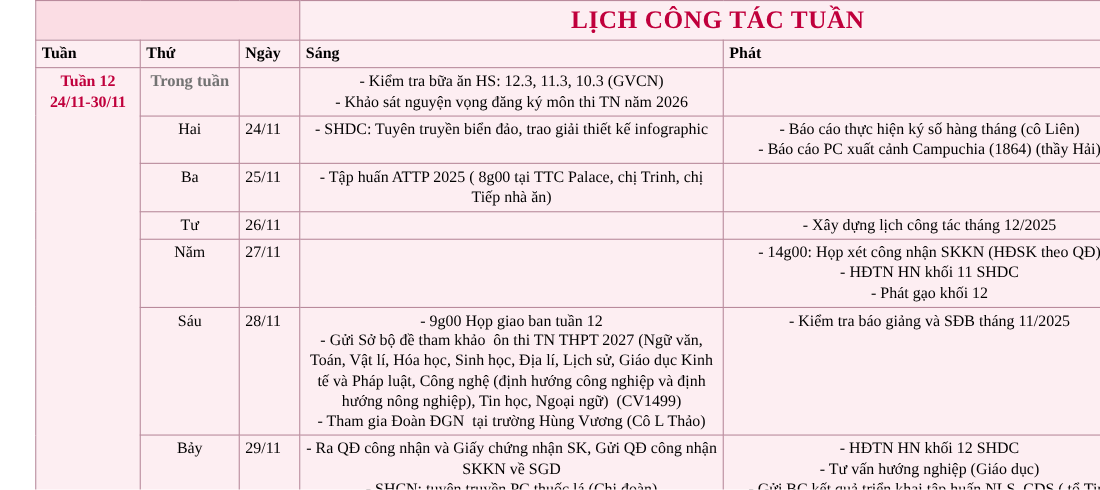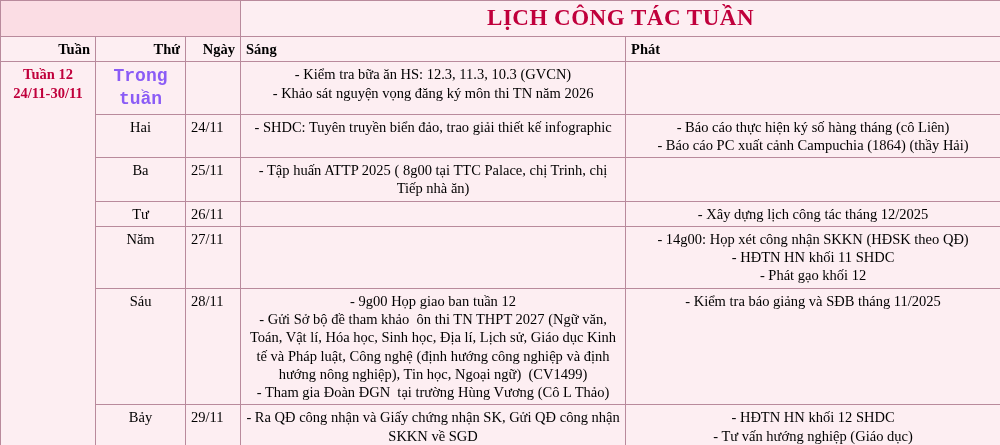--- a/index.html
+++ b/index.html
@@ -12,20 +12,21 @@
     height: 445px;
     font-family: "Liberation Serif", serif;
     color: #000000;
     overflow: hidden;
   }
   .sheet {
     width: 1000px;
     height: 445px;
     box-sizing: border-box;
     position: relative;
+    padding-left: 32px;
   }
   table.cal {
     border-collapse: collapse;
     table-layout: fixed;
     width: 1000px;
     border: 1px solid #c0a0b0;
   }
   table.cal td, table.cal th {
     border: 1px solid #b98a9c;
     vertical-align: top;
@@ -50,45 +51,44 @@
     letter-spacing: 0.5px;
     font-variant: normal;
   }
   .hdr td {
     background: #fbdde4;
     font-weight: bold;
     font-size: 14.5px;
     padding: 4px 5px;
   }
   .hdr .c-center {
-    text-align: right;
+    text-align: left;
   }
   .c-center { text-align: center; }
   .week-cell {
     text-align: center;
     vertical-align: middle;
     color: #c0003c;
     font-weight: bold;
     font-size: 14.5px;
     line-height: 1.5;
   }
   .day-cell {
     text-align: center;
     vertical-align: middle;
     font-size: 15px;
   }
   .date-cell {
     vertical-align: middle;
     font-size: 15px;
   }
   .blue-bold {
-    color: #8b5cf6;
-    font-weight: bold;
-    font-size: 18px;
-    font-family: Liberation Mono, monospace;
+    color: #737373;
+    font-weight: bold;
+    font-size: 15px;
   }
   .content-cell {
     vertical-align: middle;
     text-align: center;
   }
   .content-cell .line {
     display: block;
     white-space: pre-wrap;
   }
   .w-tuan { width: 95px; }

